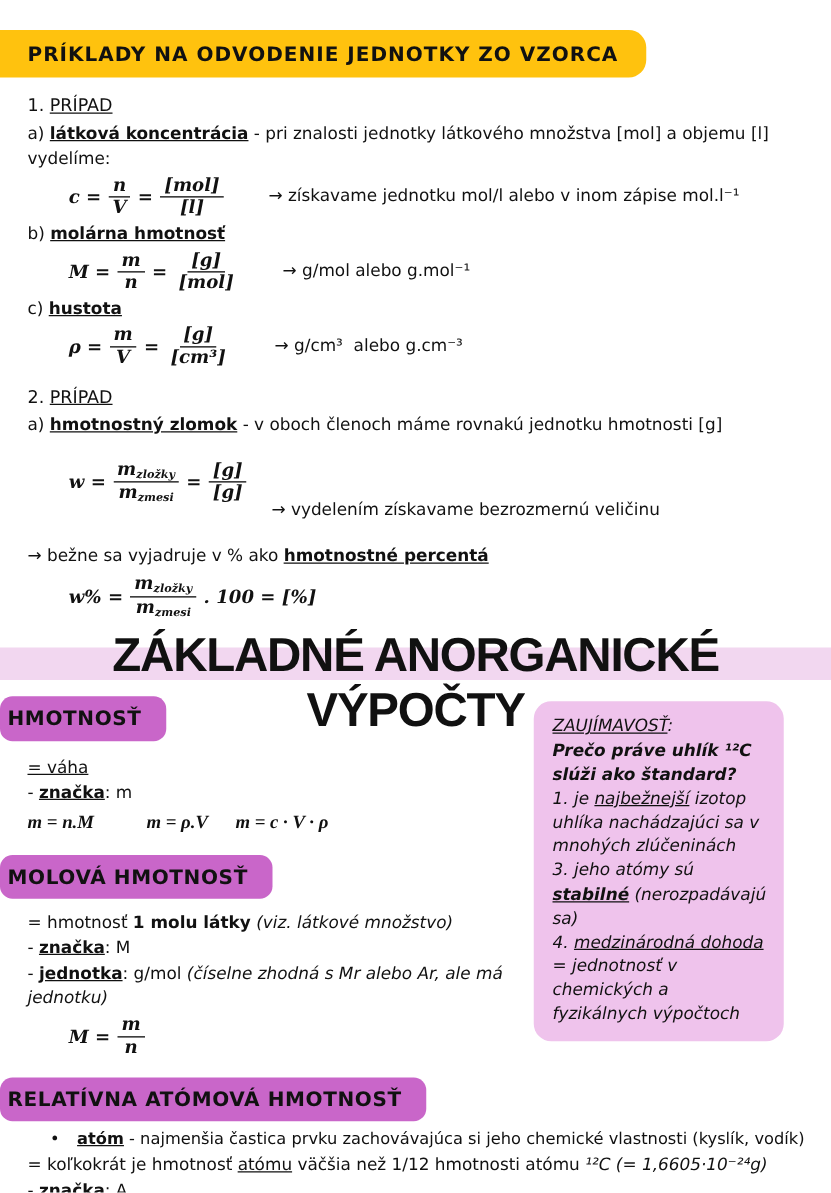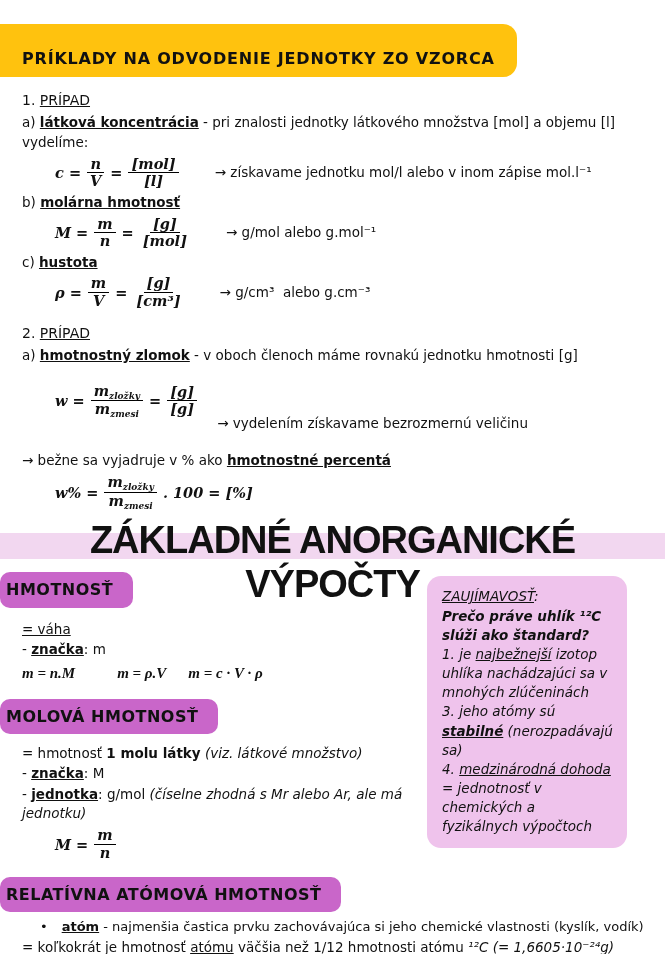--- a/index.html
+++ b/index.html
@@ -15,21 +15,21 @@
     font-family:"DejaVu Sans",sans-serif;font-size:13.5px;line-height:1.45;
   }
   .b{font-weight:bold;}
   .u{text-decoration:underline;}
   .bu{font-weight:bold;text-decoration:underline;}
   .i{font-style:italic;}
   .sub{font-size:0.62em;vertical-align:-0.28em;}
 
   .header-badge{
     display:inline-block;margin-top:24px;background:var(--yellow);
-    border-radius:0 14px 14px 0;padding:23px 22px 7px 22px;
+    border-radius:0 14px 14px 0;padding:8px 22px 7px 22px;
     font-weight:bold;font-size:16px;letter-spacing:0.8px;text-align:center;
   }
   .case-title{margin:13px 0 3px 22px;font-size:14px;}
   .line{margin:1px 0 1px 22px;}
   .formula-row{display:flex;align-items:center;margin:3px 0 3px 55px;}
   .formula{
     display:inline-flex;align-items:center;white-space:pre;
     font-family:"DejaVu Serif",serif;font-weight:bold;font-style:italic;font-size:14.5px;
   }
   .frac{display:inline-flex;flex-direction:column;align-items:center;margin:0 6px;line-height:1.15;vertical-align:middle;}

